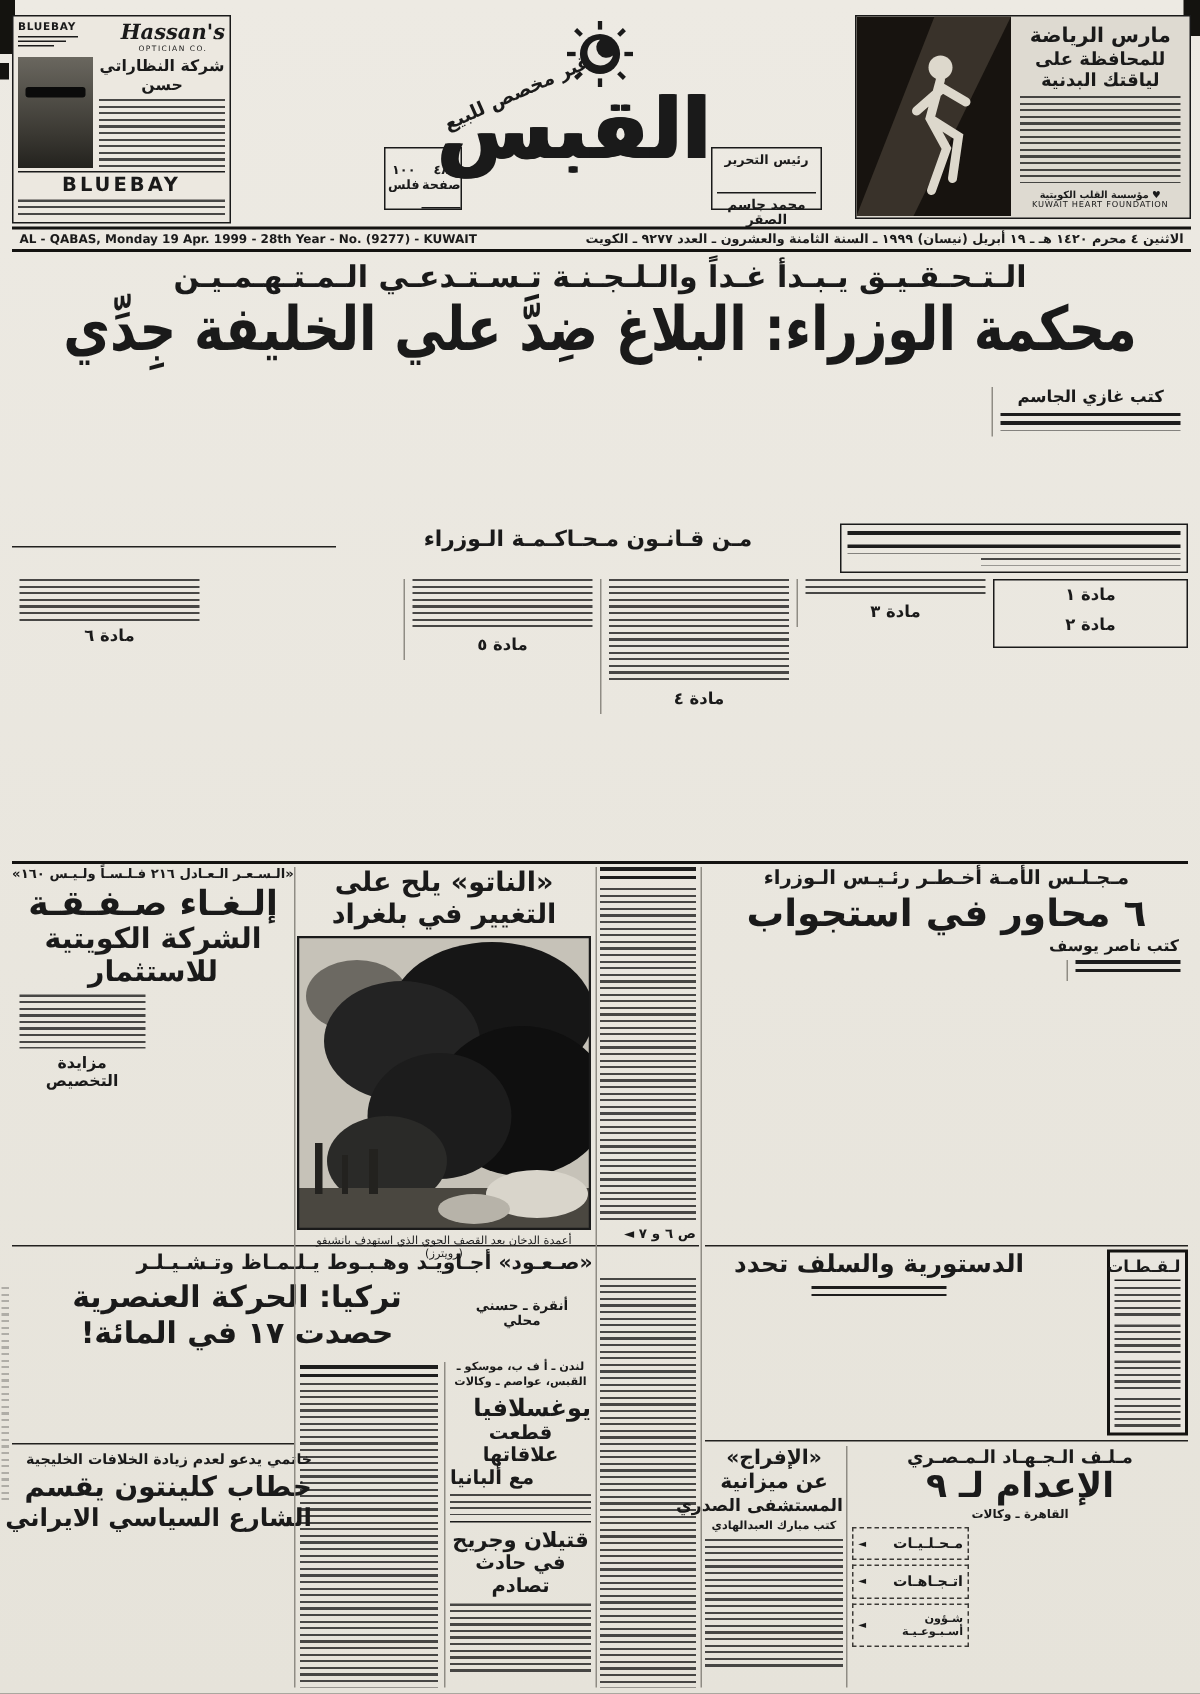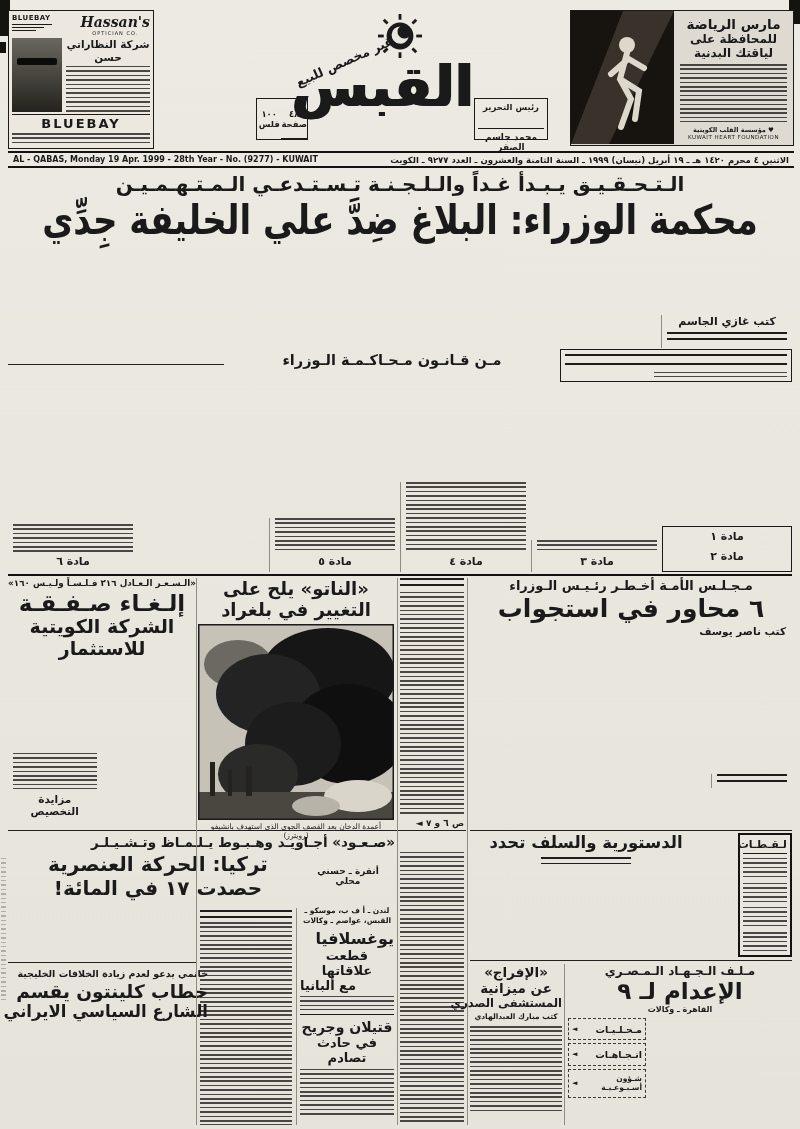--- a/index.html
+++ b/index.html
@@ -8,21 +8,21 @@
          color:#1a1a1a;direction:rtl;overflow:hidden;font-family:"DejaVu Sans",sans-serif}
   .abs{position:absolute}
   .b{font-weight:bold}
   .ctr{text-align:center}
   .nw{white-space:nowrap}
   .box{border:1.5px solid #1a1a1a}
   
   .ft{background-image:repeating-linear-gradient(to bottom,rgba(26,26,26,.78) 0,rgba(26,26,26,.78) 1.5px,rgba(0,0,0,0) 1.5px,rgba(0,0,0,0) 4.4px)}
   .ftb{background-image:repeating-linear-gradient(to bottom,rgba(12,12,12,.92) 0,rgba(12,12,12,.92) 2.4px,rgba(0,0,0,0) 2.4px,rgba(0,0,0,0) 5.8px)}
   .fill{flex:1 1 auto}
-  .cols{display:flex;align-items:flex-end}
+  .cols{display:flex;align-items:flex-start}
   .col{flex:1 1 0;display:flex;flex-direction:column;gap:4px;padding:0 5px;border-left:1px solid #8f8c84}
   .col:last-child{border-left:0}
   .vr{position:absolute;border-left:1px solid #8f8c84}
   .hr{position:absolute;border-top:1.5px solid #22211f}
   .hr2{position:absolute;border-top:2.5px solid #141311}
   .artnum{font-weight:bold;text-align:center;font-size:11px;line-height:1.1;flex:0 0 auto}
   .byline{font-weight:bold}
   .idx-item{border:1px dashed #3c3a36;padding:2px 3px;display:flex;justify-content:space-between;align-items:center;
             font-size:9.5px;font-weight:bold;flex:1 1 auto}
   .idx-arrow{font-size:7px}
@@ -188,21 +188,21 @@
       <div class="ft fill"></div>
     </div>
   </div>
 
   <div class="hr2" style="left:8px;top:574px;width:784px"></div>
 
   <div class="abs" style="left:8px;top:578px;width:188px">
     <div class="b ctr nw" style="font-size:8.8px">«الـسـعـر الـعـادل ٢١٦ فـلـسـاً ولـيـس ١٦٠»</div>
     <div class="b ctr" style="font-size:23px;margin-top:2px">إلـغـاء صـفـقـة</div>
     <div class="b ctr" style="font-size:19px;line-height:1.15">الشركة الكويتية للاستثمار</div>
-    <div class="cols" style="height:142px;margin-top:19px">
+    <div class="cols" style="height:142px;margin-top:3px">
       <div class="col">
           <div class="ft fill"></div>
         </div>
       <div class="col">
         <div class="ft" style="height:36px"></div>
         <div class="b ctr" style="font-size:10.5px">مزايدة التخصيص</div>
         <div class="ft fill"></div>
       </div>
     </div>
   </div>

